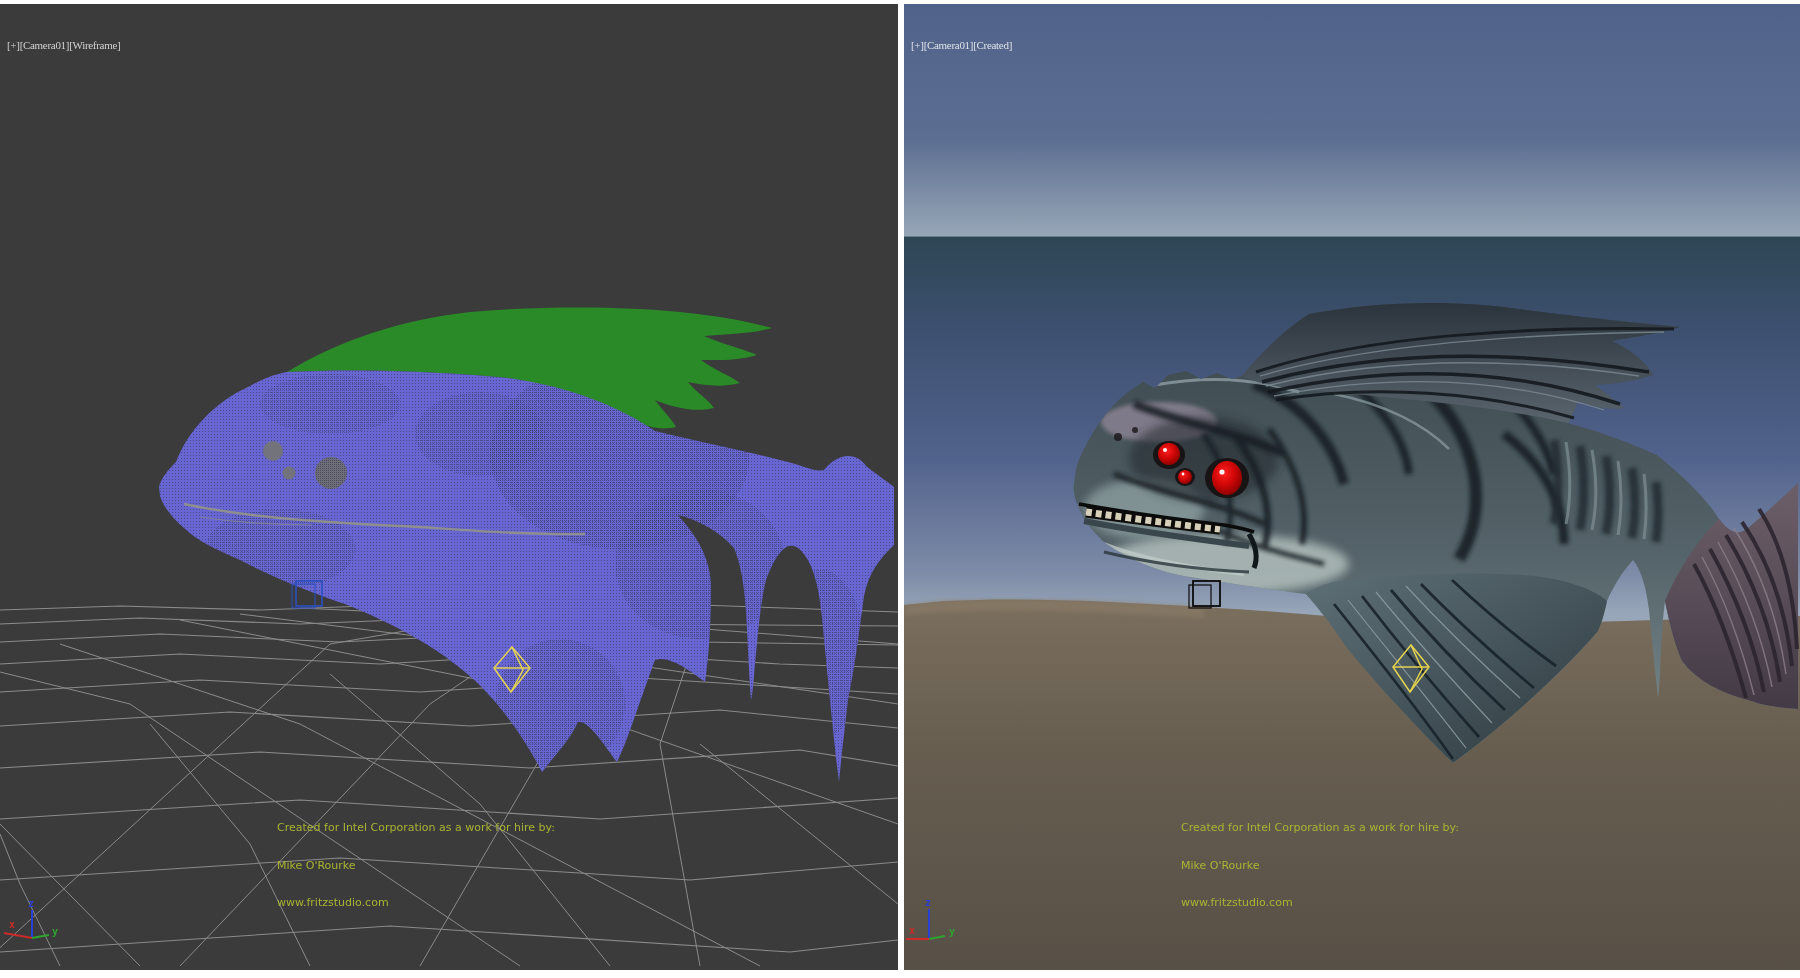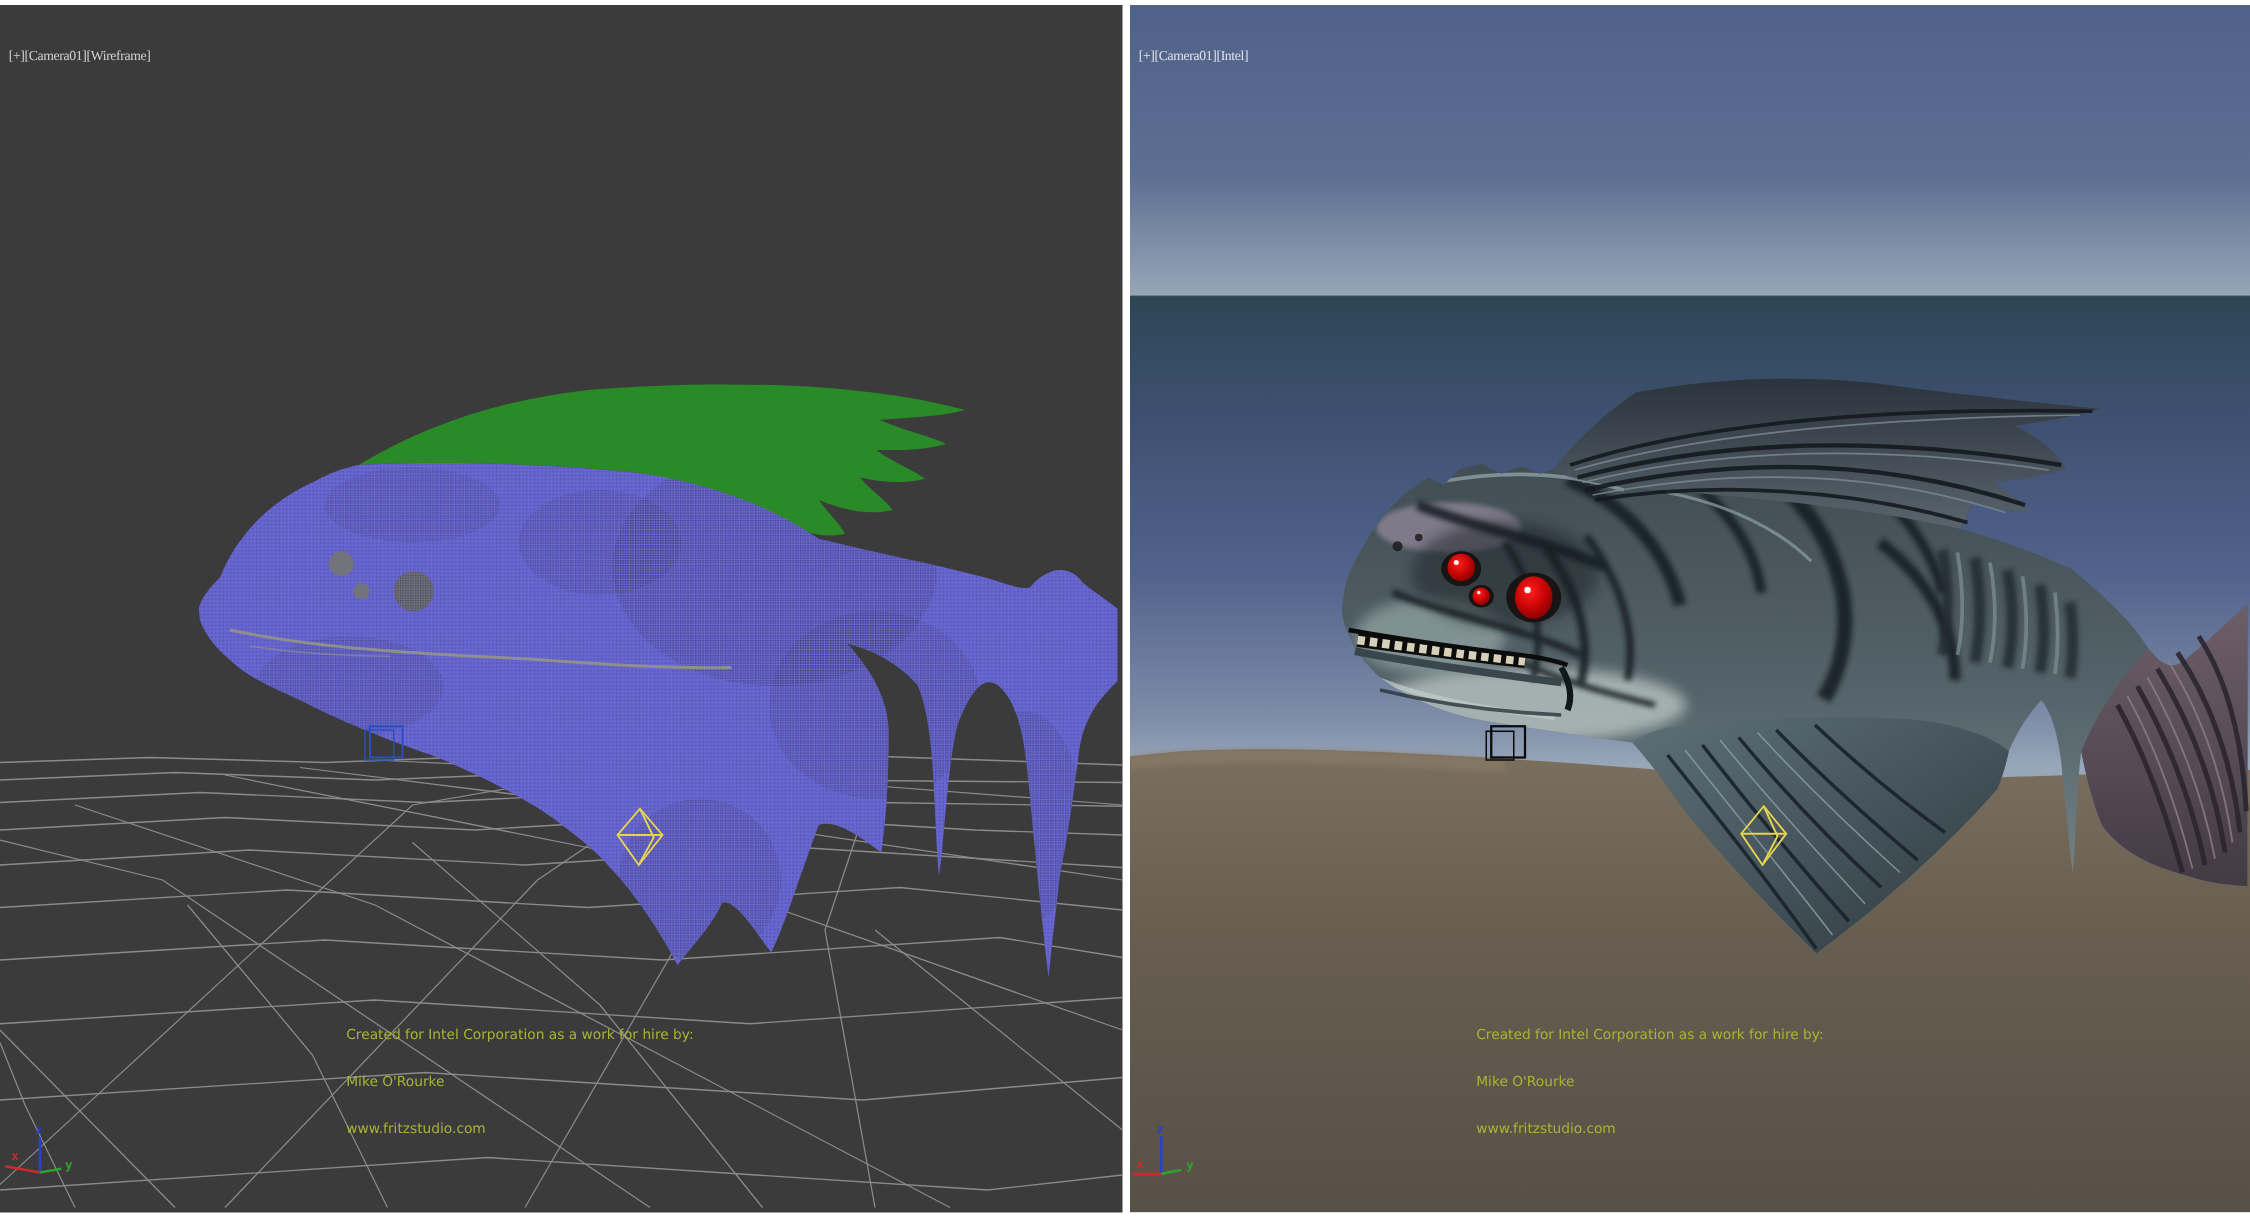--- a/index.html
+++ b/index.html
@@ -150,21 +150,21 @@
     </svg>
 
     <div class="watermark" style="left:277px;top:793px">
       <div>Created for Intel Corporation as a work for hire by:</div>
       <div>Mike O'Rourke</div>
       <div>www.fritzstudio.com</div>
     </div>
   </div>
 
   <div class="vp" id="vp-right">
-    <div class="vp-label">[+][Camera01][Intel]</div>
+    <div class="vp-label">[+][Camera01][Created]</div>
 
     <svg width="896" height="966" viewBox="0 0 896 966">
       <defs>
         <linearGradient id="sky" x1="0" y1="0" x2="0" y2="1">
           <stop offset="0%" stop-color="#51628a"></stop>
           <stop offset="14%" stop-color="#5c6e92"></stop>
           <stop offset="24%" stop-color="#97a6b6"></stop>
           <stop offset="24.15%" stop-color="#2d4654"></stop>
           <stop offset="34%" stop-color="#3e5070"></stop>
           <stop offset="47%" stop-color="#51628c"></stop>

